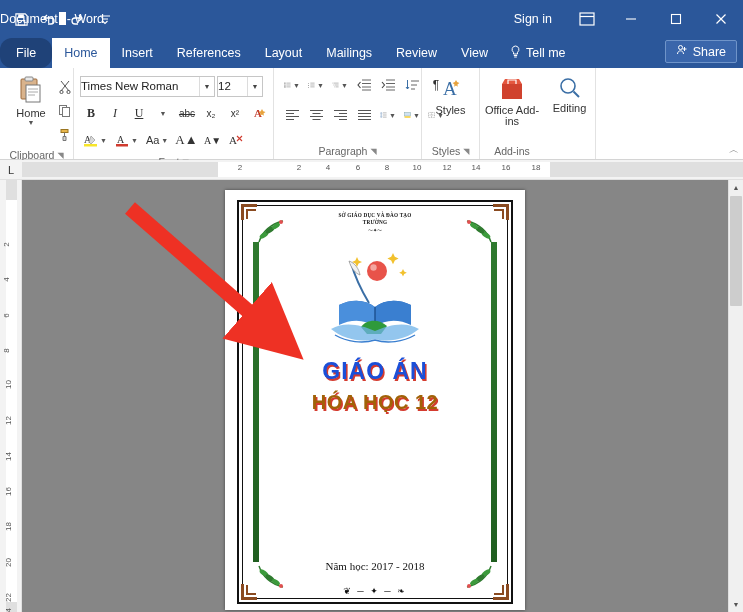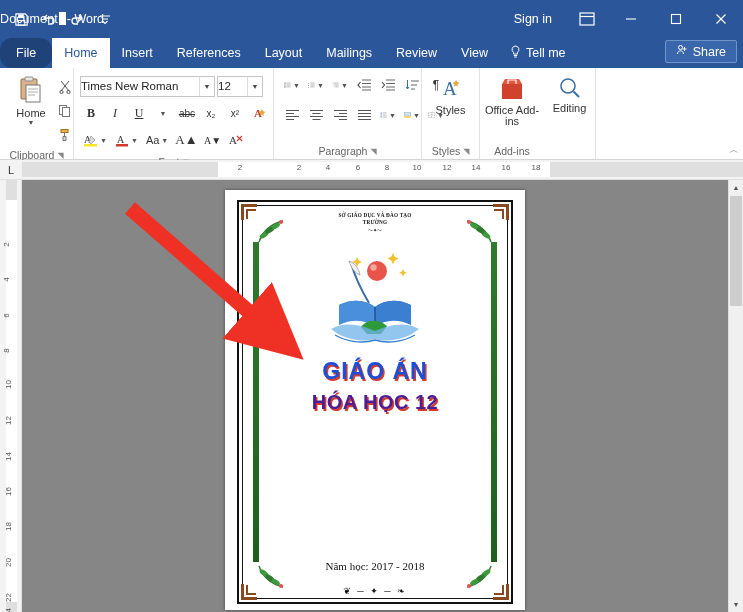--- a/index.html
+++ b/index.html
@@ -320,21 +320,21 @@
     color: #1b4fd8;
     letter-spacing: 1px;
     margin-top: 14px;
     text-shadow: 1.5px 1.5px 0 #d43b2f;
   }
   .title-sub {
     text-align: center;
     font-family: "Liberation Sans", sans-serif;
     font-weight: bold;
     font-size: 20px;
-    color: #4c1d95;
+    color: #a16207;
     letter-spacing: .5px;
     margin-top: 6px;
     text-shadow: 1.5px 1.5px 0 #d43b2f;
   }
   .year {
     text-align: center;
     font-family: "Liberation Serif", serif;
     font-size: 11px;
     color: #111;
     position: absolute;

